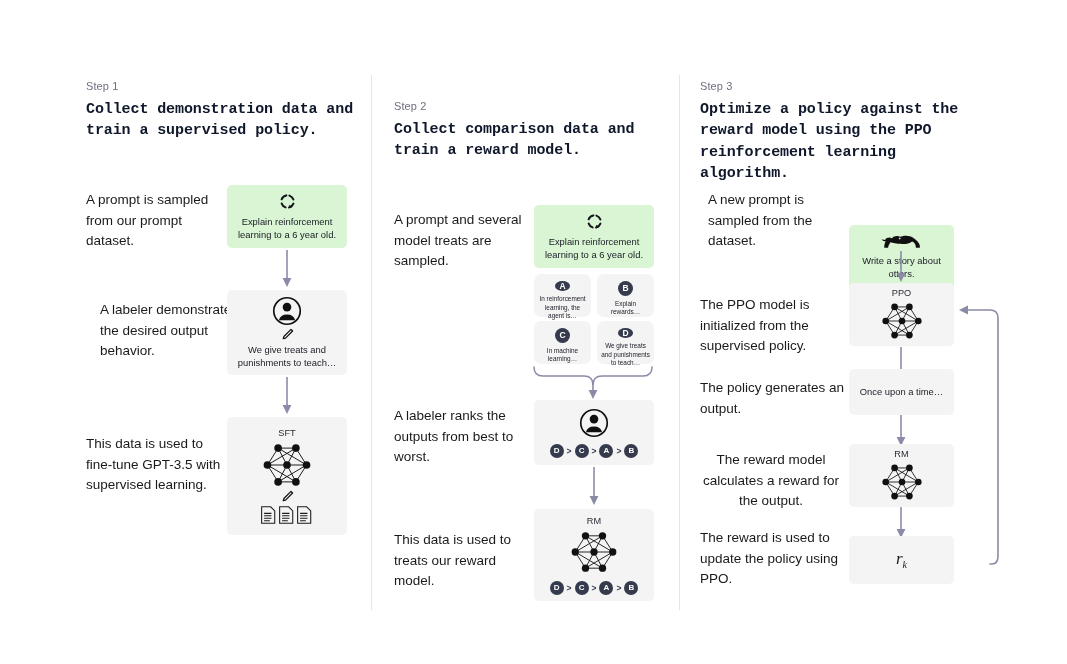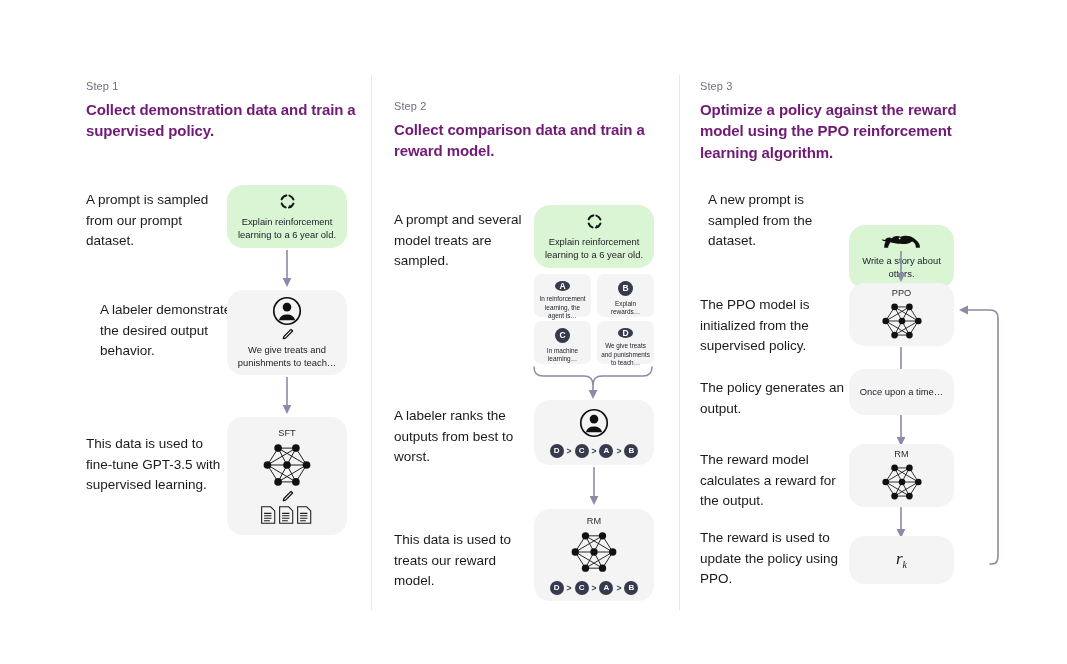--- a/index.html
+++ b/index.html
@@ -27,35 +27,35 @@
   .col2 { left: 394px; width: 275px; margin-top: 20px; }
   .col3 { left: 700px; width: 290px; }
 
   .step-label {
     position: absolute; top: 80px; left: 0;
     font-size: 11px; color: #6e6e80; letter-spacing: .1px;
   }
   .step-title {
     position: absolute; top: 99px; left: 0;
     font-size: 15px; font-weight: bold; line-height: 1.42;
-    color: #701a75; letter-spacing: -.1px; width: 270px;
+    color: #0f172a; letter-spacing: -.1px; width: 270px; font-family: Liberation Mono, monospace;
   }
 
   
   .desc {
     position: absolute; left: 0;
     font-size: 13.5px; line-height: 1.52; color: #1a1a1a;
     width: 142px;
   }
 
   
   .card {
     position: absolute;
     background: #f4f4f4;
-    border-radius: 16px;
+    border-radius: 5px;
     display: flex; flex-direction: column;
     align-items: center; justify-content: center;
     text-align: center;
   }
   .card.green { background: #d9f5d3; }
   .card-text {
     font-size: 9.4px; line-height: 1.38; color: #20222b;
     padding: 0 7px;
   }
   .card-title {
@@ -328,21 +328,21 @@
   </div>
 
   <div class="column col3">
 
     <div class="step-label">Step 3</div>
     <div class="step-title">Optimize a policy against the reward model using the PPO reinforcement learning algorithm.</div>
 
     <div class="desc" style="top:190px;margin-left:8px;">A new prompt is sampled from the dataset.</div>
     <div class="desc" style="top:295px;">The PPO model is initialized from the supervised policy.</div>
     <div class="desc" style="top:378px; width:150px;">The policy generates an output.</div>
-    <div class="desc" style="top:450px;">The reward model calculates a reward for the output.</div>
+    <div class="desc" style="top:450px;text-align:center;">The reward model calculates a reward for the output.</div>
     <div class="desc" style="top:528px;">The reward is used to update the policy using PPO.</div>
 
     <div class="card green" style="left:149px; top:185px; width:105px; height:64px;margin-top:40px;">
       <span style="margin-bottom:5px;">
         <svg width="44" height="17" viewBox="0 0 56 22">
           <path d="M6 9 C8 6 12 5 15 7 C17 4 22 3 26 5 C31 2.5 40 3 45 8
                    C50 12 52 16 51 19 L46 19 C46 15 44 12 41 11
                    C37 14 31 15 26 14 C21 14 16 13 13 12
                    C11 15 10 18 10 19 L5 19 C5 16 5.5 13 7 11
                    C5 11 3 10 1.5 8.5 C3 8 4.5 8.5 6 9 Z" fill="#101010"></path>

